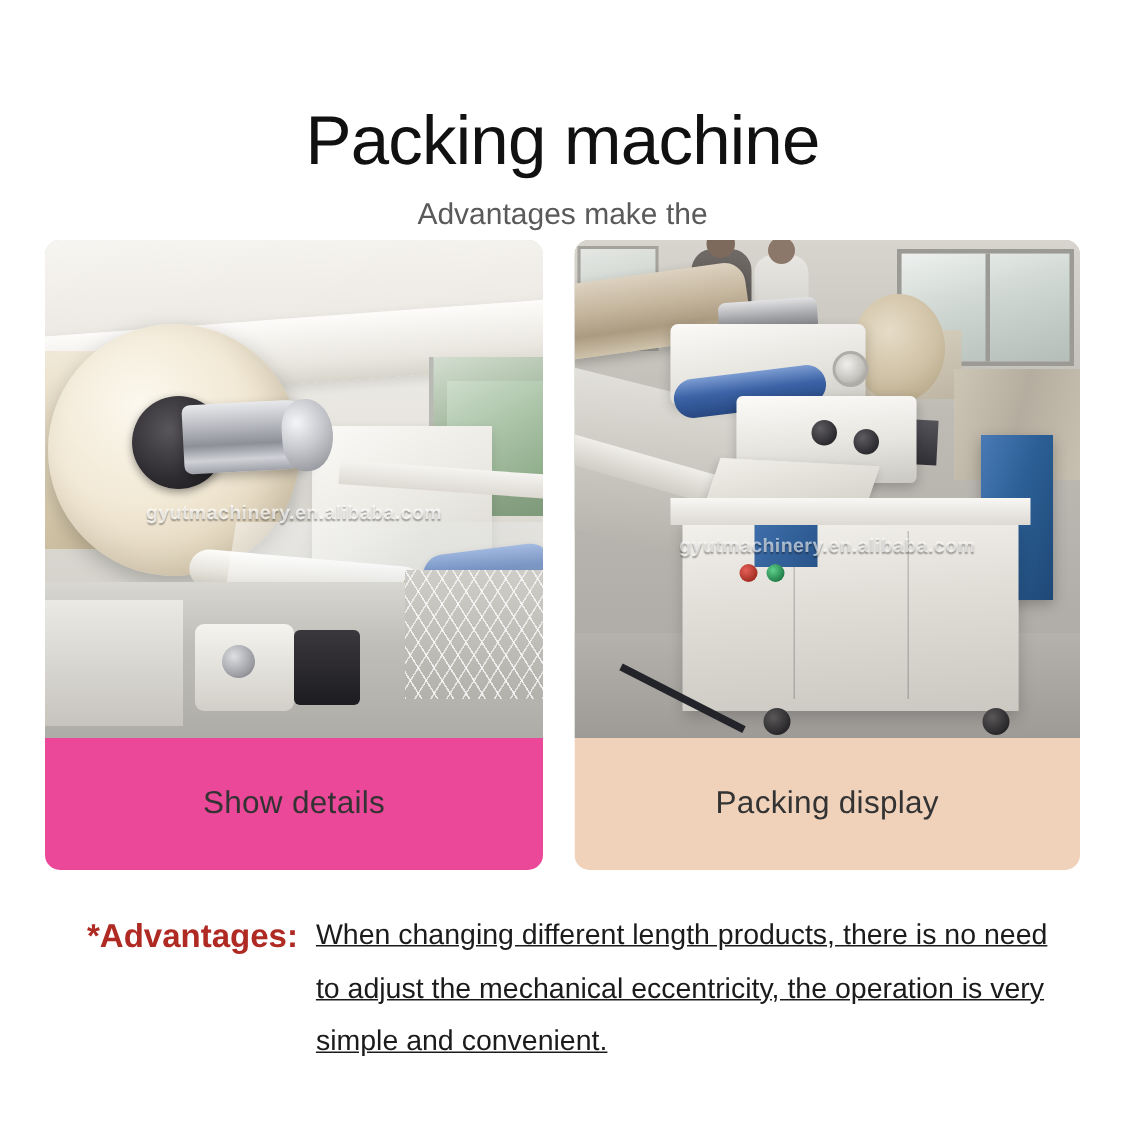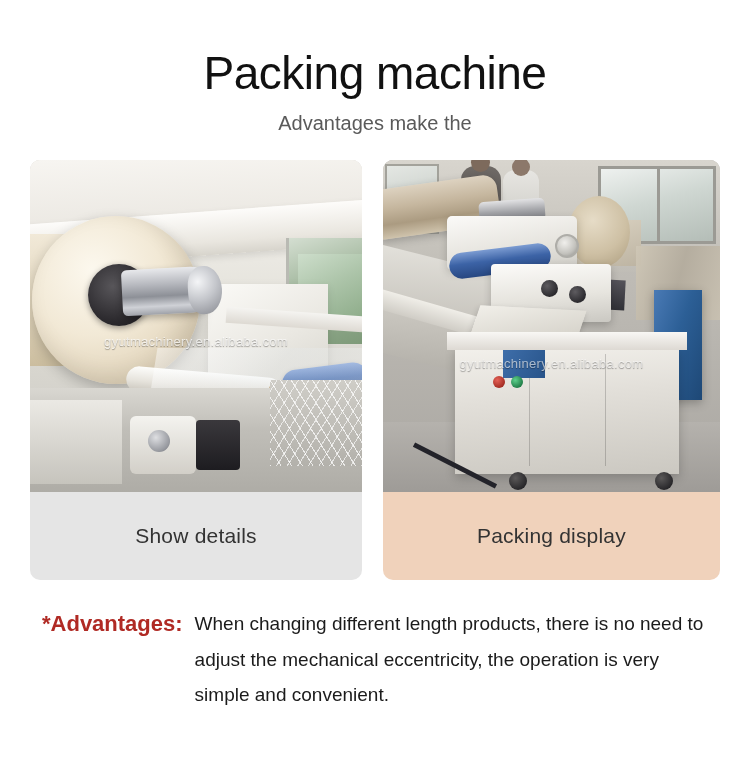--- a/index.html
+++ b/index.html
@@ -15,21 +15,21 @@
 
   .page {
     position: relative;
     width: 750px;
     height: 759px;
     background: #ffffff;
   }
 
   
   .header {
-    padding-top: 48px;
+    padding-top: 68px;
     text-align: center;
   }
 
   .page-title {
     font-size: 46px;
     font-weight: 400;
     color: #111111;
     letter-spacing: -0.5px;
     line-height: 1.12;
   }
@@ -63,32 +63,33 @@
     flex-direction: column;
   }
   .card.right { width: 337px; }
 
   .photo {
     position: relative;
     width: 100%;
     height: 332px;
     overflow: hidden;
     background: #c8c6c2;
+    font-weight: bold;
   }
 
   .caption {
     flex: 1;
     display: flex;
     align-items: center;
     justify-content: center;
     font-size: 21px;
     color: #333333;
     letter-spacing: 0.2px;
   }
-  .caption.gray  { background: #e5e5e5; }
+  .caption.gray  { background: #ec4899; }
   .caption.peach { background: #f0d2bb; }
 
   
   .watermark {
     position: absolute;
     left: 0;
     width: 100%;
     text-align: center;
     font-size: 13px;
     color: rgba(255,255,255,0.72);
@@ -445,27 +446,29 @@
     align-items: flex-start;
   }
   .adv-label {
     flex: 0 0 auto;
     font-size: 22px;
     font-weight: 700;
     color: #b02a24;
     line-height: 1.62;
     white-space: nowrap;
     padding-right: 12px;
+    margin-left: 16px;
   }
   .adv-text {
     flex: 1 1 auto;
     font-size: 19px;
     color: #1b1b1b;
     line-height: 1.88;
     text-align: left;
+    text-decoration: underline;
   }
 </style>
 </head>
 <body>
 
 <div class="page">
 
   <div class="header">
     <h1 class="page-title">Packing machine</h1>
     <div class="page-subtitle">Advantages make the</div>

